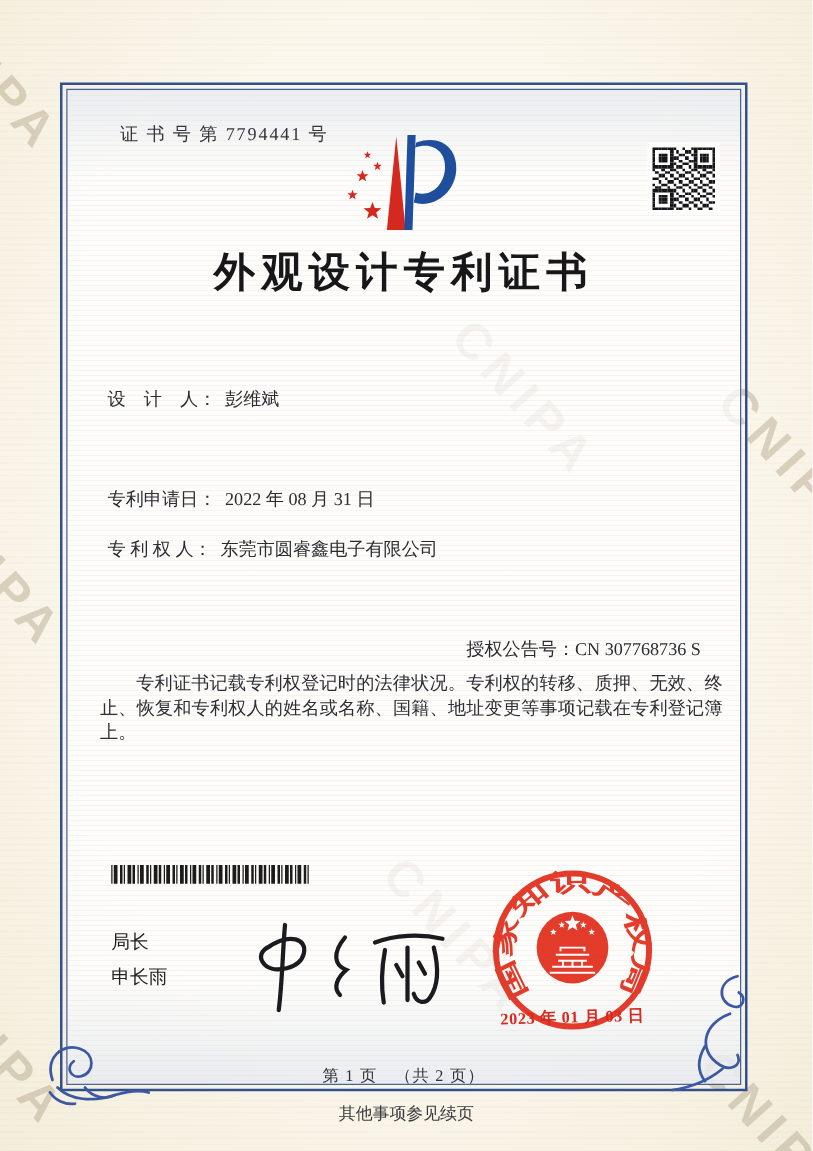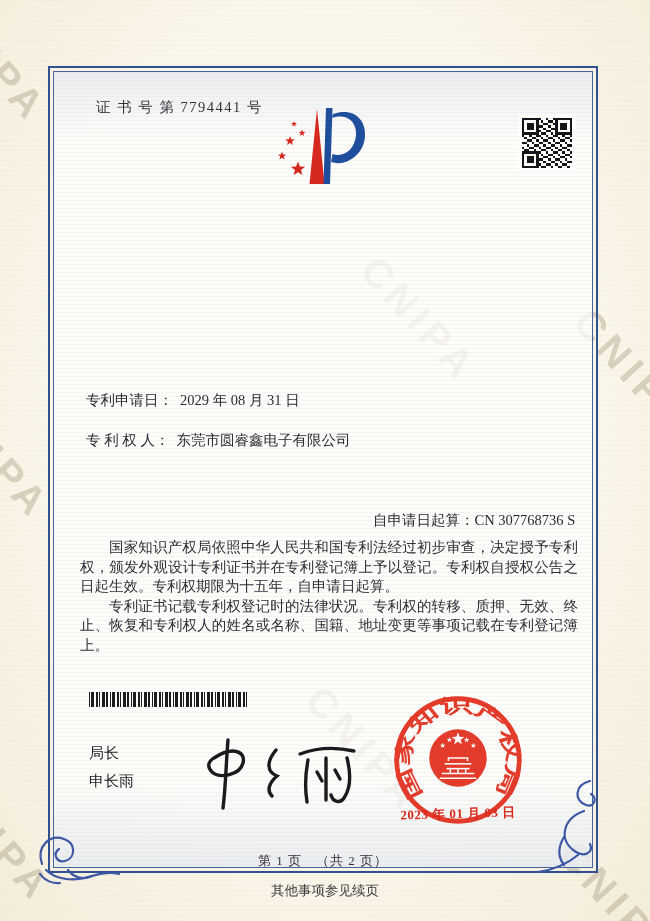--- a/index.html
+++ b/index.html
@@ -313,33 +313,36 @@
             <div style="grid-row:21;grid-column:7"></div>
             <div style="grid-row:21;grid-column:9"></div>
             <div style="grid-row:21;grid-column:10"></div>
             <div style="grid-row:21;grid-column:13"></div>
             <div style="grid-row:21;grid-column:16"></div>
             <div style="grid-row:21;grid-column:17"></div>
             <div style="grid-row:21;grid-column:20"></div>
           </div>
         </div>
 
-
+      <div class="title">外观设计专利证书</div>
+
+      <div class="row" style="top:237px;">
+        <span>设　计　人：</span><span class="val">彭维斌</span>
+      </div>
       <div class="row" style="top:317px;">
-        <span>专利申请日：</span><span class="val">2029 年 08 月 31 日</span>
+        <span>专利申请日：</span><span class="val">2022 年 08 月 31 日</span>
       </div>
       <div class="row" style="top:357px;">
         <span>专 利 权 人：</span><span class="val">东莞市圆睿鑫电子有限公司</span>
       </div>
       <div class="row2" style="top:437px;">
-        <span>自申请日起算：</span><span class="val">CN 307768736 S</span>
+        <span>授权公告号：</span><span class="val">CN 307768736 S</span>
       </div>
 
       <div class="paras">
-        <p>国家知识产权局依照中华人民共和国专利法经过初步审查，决定授予专利权，颁发外观设计专利证书并在专利登记簿上予以登记。专利权自授权公告之日起生效。专利权期限为十五年，自申请日起算。</p>
         <p>专利证书记载专利权登记时的法律状况。专利权的转移、质押、无效、终止、恢复和专利权人的姓名或名称、国籍、地址变更等事项记载在专利登记簿上。</p>
       </div>
 
       <div class="barcode"><span style="width:1px;margin-right:1px"></span><span style="width:3px;margin-right:2px"></span><span style="width:2px;margin-right:1px"></span><span style="width:1px;margin-right:2px"></span><span style="width:3px;margin-right:1px"></span><span style="width:2px;margin-right:2px"></span><span style="width:1px;margin-right:1px"></span><span style="width:3px;margin-right:2px"></span><span style="width:2px;margin-right:1px"></span><span style="width:1px;margin-right:2px"></span><span style="width:3px;margin-right:1px"></span><span style="width:2px;margin-right:2px"></span><span style="width:1px;margin-right:1px"></span><span style="width:3px;margin-right:2px"></span><span style="width:2px;margin-right:1px"></span><span style="width:1px;margin-right:2px"></span><span style="width:3px;margin-right:1px"></span><span style="width:2px;margin-right:2px"></span><span style="width:1px;margin-right:1px"></span><span style="width:3px;margin-right:2px"></span><span style="width:2px;margin-right:1px"></span><span style="width:1px;margin-right:2px"></span><span style="width:3px;margin-right:1px"></span><span style="width:2px;margin-right:2px"></span><span style="width:1px;margin-right:1px"></span><span style="width:3px;margin-right:2px"></span><span style="width:2px;margin-right:1px"></span><span style="width:1px;margin-right:2px"></span><span style="width:3px;margin-right:1px"></span><span style="width:2px;margin-right:2px"></span><span style="width:1px;margin-right:1px"></span><span style="width:3px;margin-right:2px"></span><span style="width:2px;margin-right:1px"></span><span style="width:1px;margin-right:2px"></span><span style="width:3px;margin-right:1px"></span><span style="width:2px;margin-right:2px"></span><span style="width:1px;margin-right:1px"></span><span style="width:3px;margin-right:2px"></span><span style="width:2px;margin-right:1px"></span><span style="width:1px;margin-right:2px"></span><span style="width:3px;margin-right:1px"></span><span style="width:2px;margin-right:2px"></span><span style="width:1px;margin-right:1px"></span><span style="width:3px;margin-right:2px"></span><span style="width:2px;margin-right:1px"></span><span style="width:1px;margin-right:2px"></span></div>
 
       <div class="officer" style="top:672px;">局长</div>
       <div class="officer" style="top:700px;">申长雨</div>
 
       <svg class="sig" viewBox="0 0 185 78" aria-hidden="true">
         <g fill="none" stroke="#1b1b1f" stroke-width="3.4" stroke-linecap="round">

